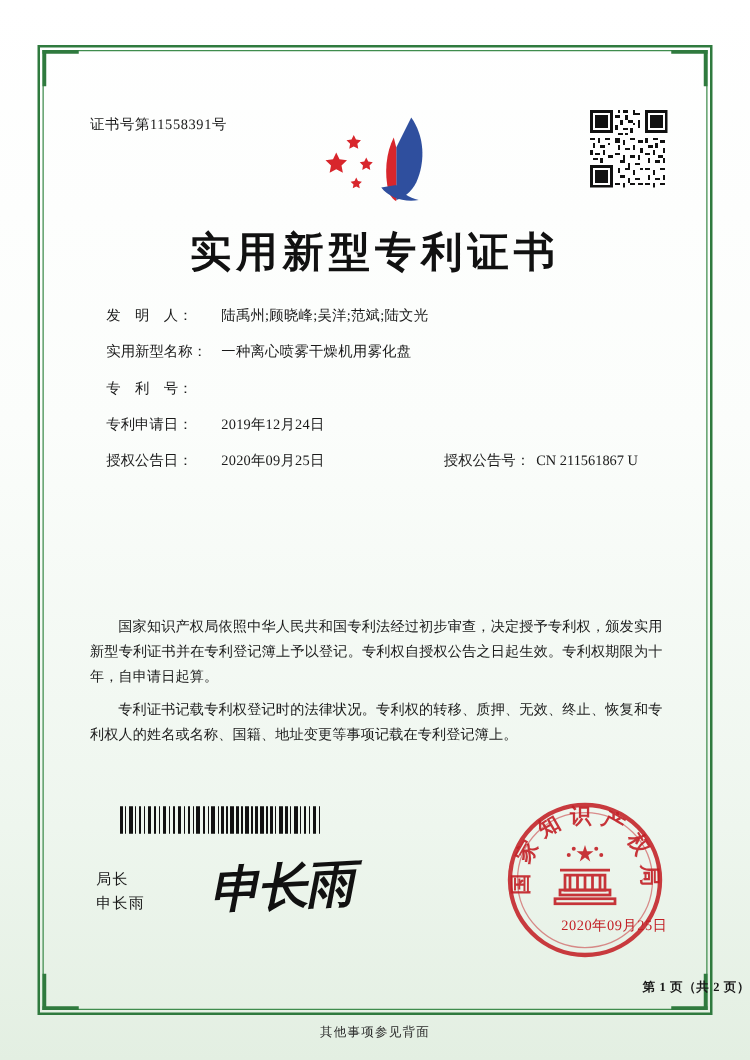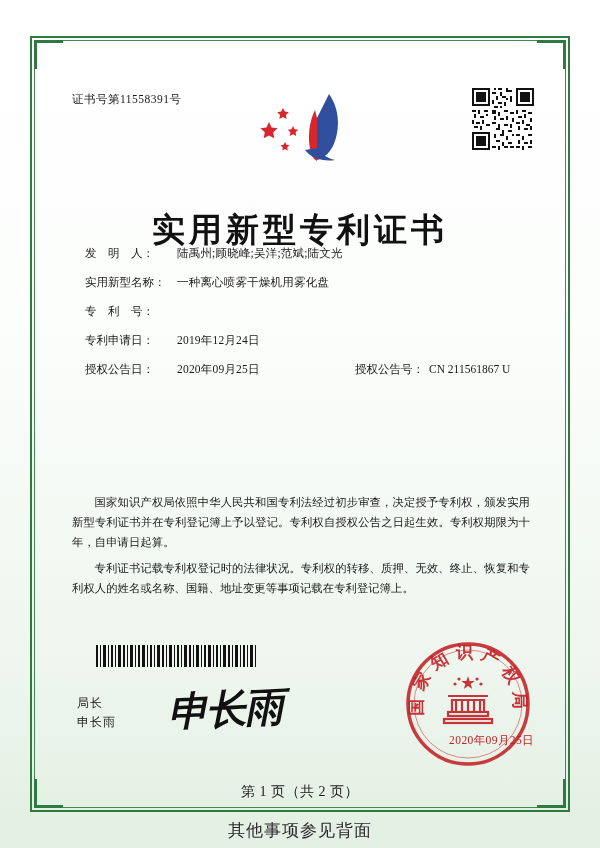--- a/index.html
+++ b/index.html
@@ -88,21 +88,20 @@
     position: absolute;
     top: 180px;
     left: 0;
     width: 600px;
     text-align: center;
     font-size: 33px;
     font-weight: bold;
     letter-spacing: 4px;
     font-family: "DejaVu Serif", "Liberation Serif", serif;
     color: #111;
-    margin-top: 28px;
   }
 
   
   .fields {
     position: absolute;
     left: 85px;
     top: 248px;
     width: 430px;
     font-size: 11.5px;
     line-height: 1;
@@ -200,31 +199,32 @@
     color: #c32026;
     letter-spacing: .4px;
   }
 
   
   .page-num {
     position: absolute;
     left: 0;
     top: 783px;
     width: 600px;
-    text-align: center;
-    font-size: 14px;
+    text-align: right;
+    font-size: 10px;
     letter-spacing: .5px;
+    font-weight: bold;
   }
   .footnote {
     position: absolute;
     left: 0;
     top: 819px;
     width: 600px;
     text-align: center;
-    font-size: 17px;
+    font-size: 10px;
     letter-spacing: 1px;
     color: #2a2a2a;
   }
 </style>
 </head>
 <body>
 
 <div class="page">
 
   <div class="border-outer"></div>

